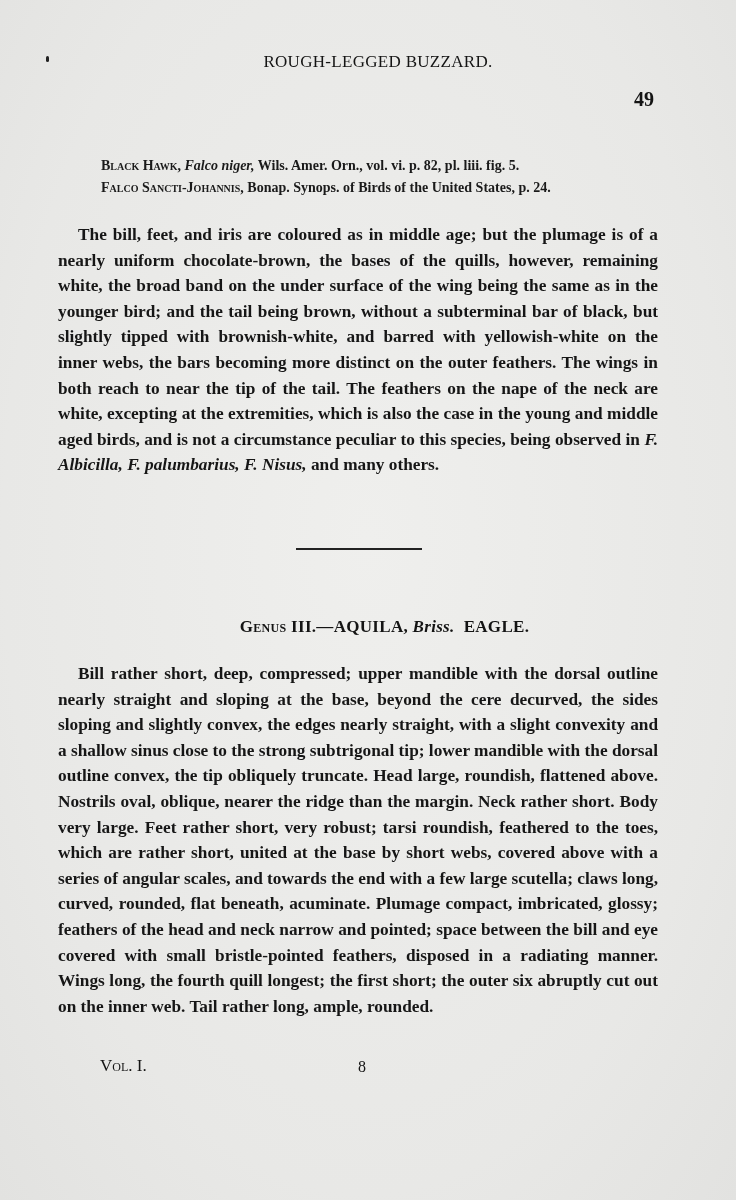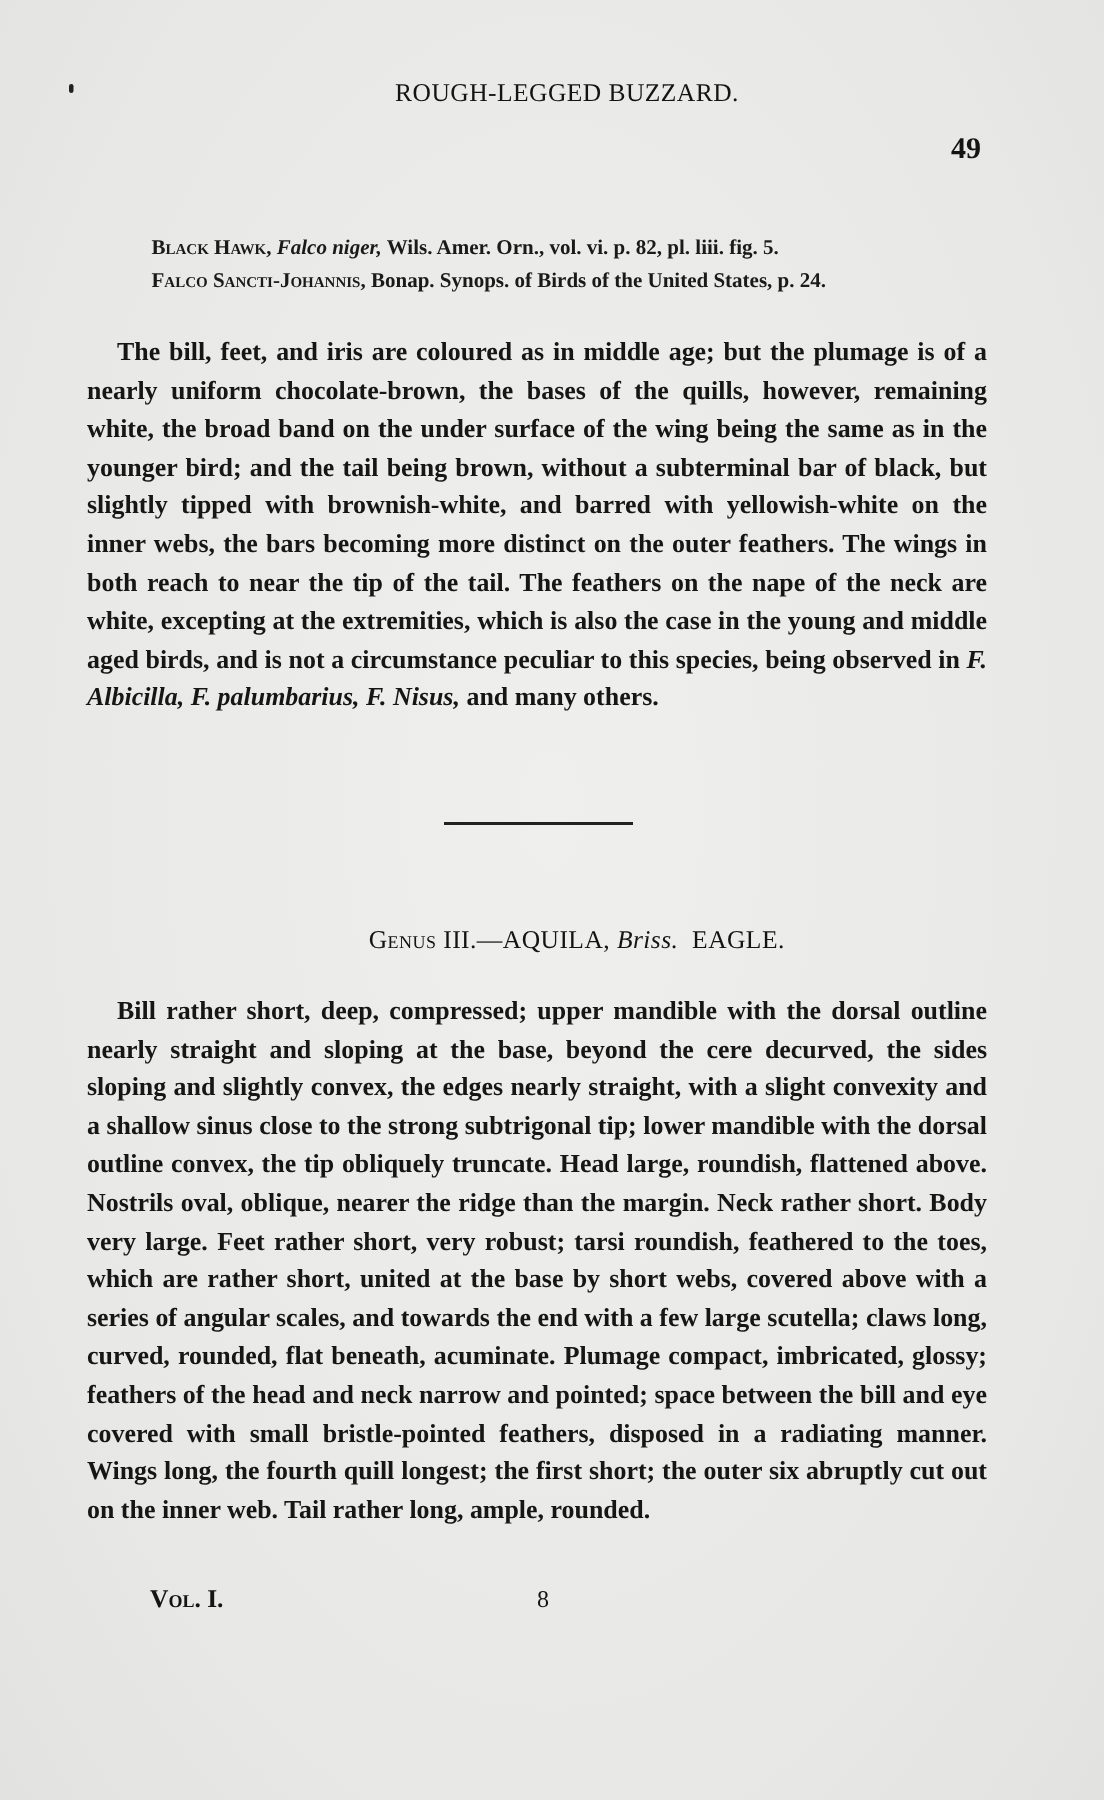--- a/index.html
+++ b/index.html
@@ -86,31 +86,31 @@
       width: 126px;
       height: 2px;
       background: #222;
     }
     .genus-head {
       position: absolute;
       left: 0; right: 0;
       top: 617px;
       text-align: center;
       font-size: 17px;
-      font-weight: normal;
+      font-weight: bold;
       letter-spacing: 0.3px;
       padding-left: 10px;
     }
     .p3 { top: 661px; }
     .footer-vol {
       position: absolute;
       left: 77px;
       top: 1056px;
       font-size: 17px;
-      font-weight: bold;
+      font-weight: normal;
     }
     .footer-sig {
       position: absolute;
       left: 358px;
       top: 1058px;
       font-size: 16px;
     }
     i { font-style: italic; }
   </style>
 </head>

